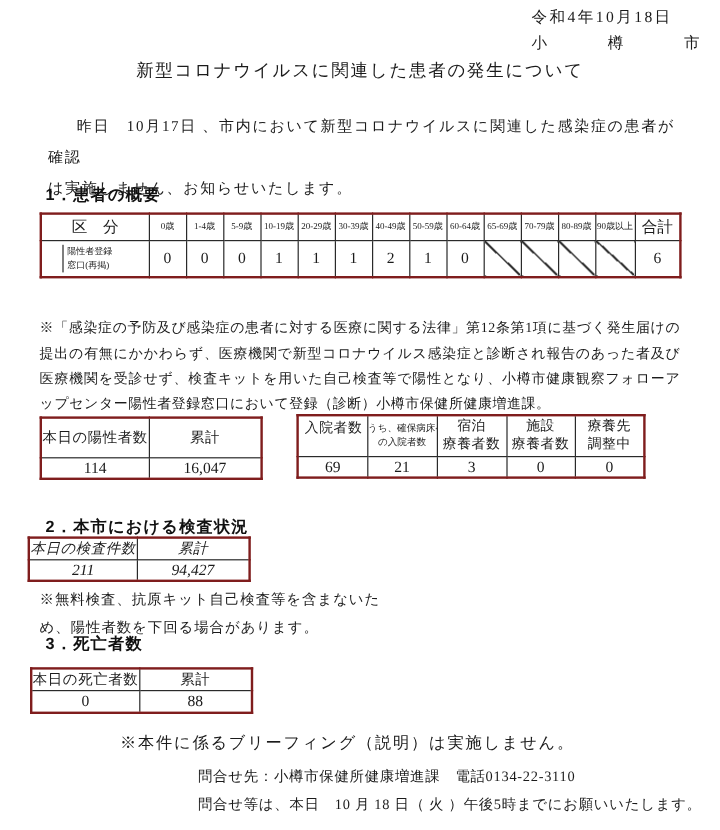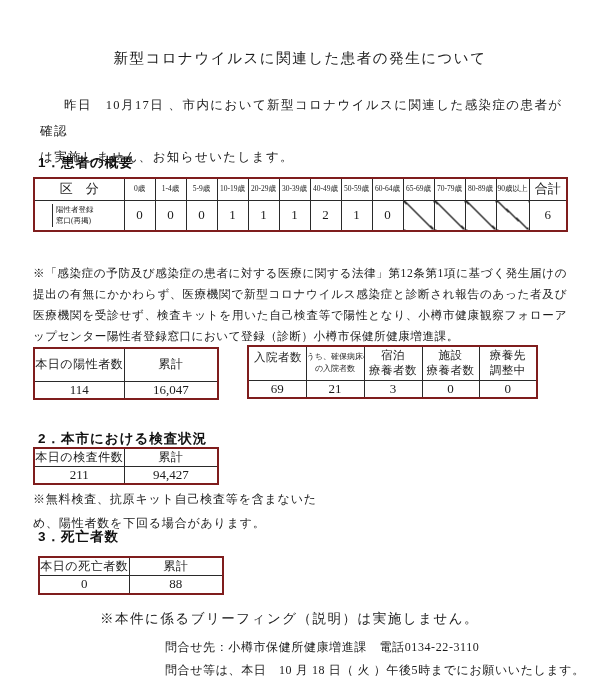--- a/index.html
+++ b/index.html
@@ -67,43 +67,47 @@
 
   
   .care{position:absolute;top:345px;left:247px;width:289px;}
   .care tr.hdr{height:34px;} .care tr.val{height:18px;}
   .care th{font-weight:normal;font-size:11.5px;line-height:15px;letter-spacing:0.5px;}
   .care th.hosp{vertical-align:top;text-align:left;padding:3px 0 0 5px;}
   .care th.small{font-size:8px;line-height:12px;letter-spacing:0;}
   .care td{font-size:13px;}
 
   
-  .tests{position:absolute;top:447px;left:33px;width:184px;}
+  .tests{position:absolute;top:447px;left:23px;width:184px;font-style:italic;}
   .tests tr.hdr{height:18px;} .tests tr.val{height:17px;}
   .tests th{font-weight:normal;font-size:12px;letter-spacing:0.5px;}
   .tests td{font-size:13px;}
   .note2{position:absolute;top:488px;left:33px;width:292px;
     font-size:12px;line-height:23.5px;letter-spacing:0.8px;}
 
   
-  .deaths{position:absolute;top:556px;left:38px;width:184px;}
+  .deaths{position:absolute;top:556px;left:25px;width:184px;}
   .deaths tr.hdr{height:17px;} .deaths tr.val{height:18px;}
   .deaths th{font-weight:normal;font-size:12px;letter-spacing:0.5px;}
   .deaths td{font-size:13px;}
 
   
   .briefing{position:absolute;top:610px;left:100px;font-size:13.5px;letter-spacing:1.5px;}
   .contact{position:absolute;top:636px;left:165px;font-size:12px;
     line-height:22.5px;letter-spacing:0.6px;white-space:nowrap;}
 </style>
 </head>
 <body>
 
 <div class="page">
 
+  <div class="date-block">
+    <div class="date-line">令和4年10月18日</div>
+    <div class="issuer-line">小樽市</div>
+  </div>
 
   <h1 class="doc-title">新型コロナウイルスに関連した患者の発生について</h1>
 
   <div class="intro">
     <div class="intro-l1">昨日　10月17日 、市内において新型コロナウイルスに関連した感染症の患者が確認</div>
     <div>は実施しません、お知らせいたします。</div>
   </div>
 
   <div class="sec-heading s1">1．患者の概要</div>
 

